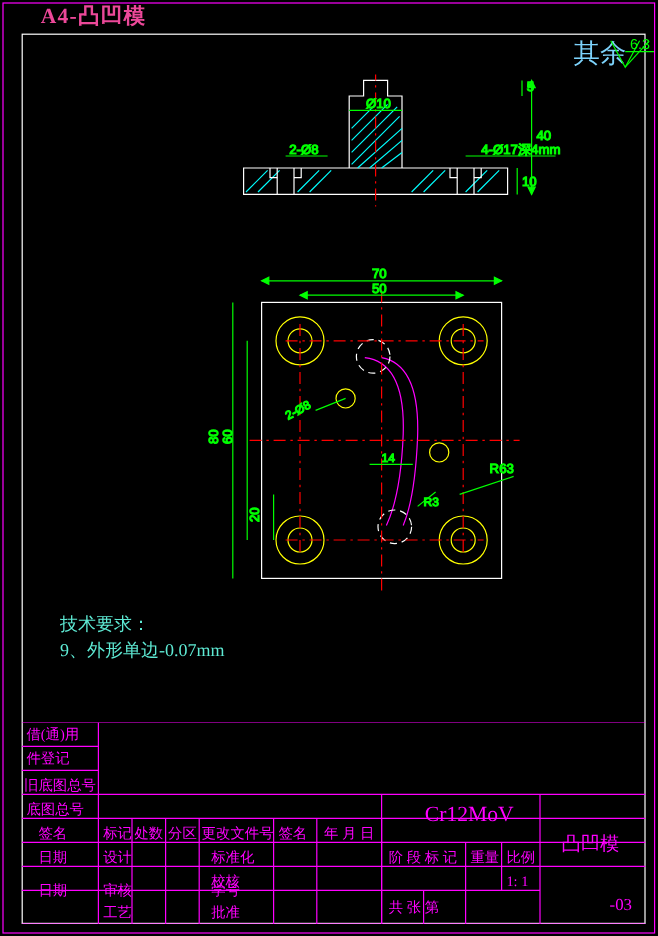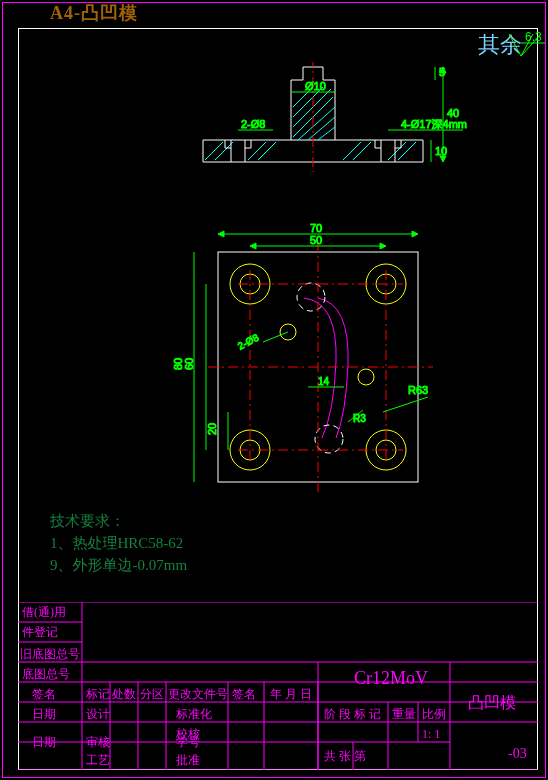--- a/index.html
+++ b/index.html
@@ -1,22 +1,22 @@
 <!DOCTYPE html>
 <html><head>
 <meta charset="utf-8">
 <style>
 body{margin:0;background:#000;font-family:SimSun,Arial;color:#fff;overflow:hidden;width:548px;height:780px;position:relative}
 .border-outer{position:absolute;top:2px;left:2px;right:2px;bottom:2px;border:1px solid #f0f}
 .border-inner{position:absolute;top:28px;left:18px;right:10px;bottom:10px;border:1px solid #fff}
-.title-bar{position:absolute;top:1px;left:50px;font:bold 18px SimSun;color:#a16207;letter-spacing:1px}
+.title-bar{position:absolute;top:1px;left:34px;font:bold 18px SimSun;color:#ec4899;letter-spacing:1px}
 .surf-note{position:absolute;top:30px;right:26px;font:22px SimSun;color:#7dd3fc}
 .surf-sym{position:absolute;top:28px;right:-3px}
 .cad-area{position:absolute;top:62px;left:18px;right:26px;height:540px}
-.tech-req{position:absolute;top:510px;left:50px;font:15px SimSun;color:#15803d;line-height:22px}
+.tech-req{position:absolute;top:510px;left:50px;font:15px SimSun;color:#5eead4;line-height:22px}
 .titleblk{position:absolute;bottom:10px;left:18px;right:10px;color:#f0f}
 .green{stroke:#0f0;fill:none;stroke-width:1}
 .white{stroke:#fff;fill:none;stroke-width:1}
 .yellow{stroke:#ff0;fill:none;stroke-width:1}
 .red{stroke:#f00;fill:none;stroke-width:1;stroke-dasharray:10 4 2 4}
 .hatch{stroke:#0ff;stroke-width:1}
 .mag{stroke:#f0f;fill:none;stroke-width:1}
 .dash{stroke-dasharray:6 4}
 </style>
 </head>
@@ -150,21 +150,20 @@
           <text x="165" y="200" fill="#0f0" font-size="10">R3</text>
     <line x1="75" y1="120" x2="100" y2="110"></line>
           <text x="52" y="128" fill="#0f0" font-size="10" transform="rotate(-28 52 128)">2-Ø8</text>
   </g>
 </g>
 </svg>
 </div>
 
 <div class="tech-req">
   <div>技术要求：</div>
-  <div>1、热处理HRC58-62</div>
   <div>9、外形单边-0.07mm</div>
 </div>
 
 <div class="titleblk">
 <svg width="520" height="168" style="position:absolute;bottom:0;left:0">
   <g class="mag">
 
     <line x1="0" y1="0" x2="520" y2="0"></line>
     <line x1="0" y1="20" x2="64" y2="20"></line>
         <line x1="0" y1="40" x2="64" y2="40"></line>

